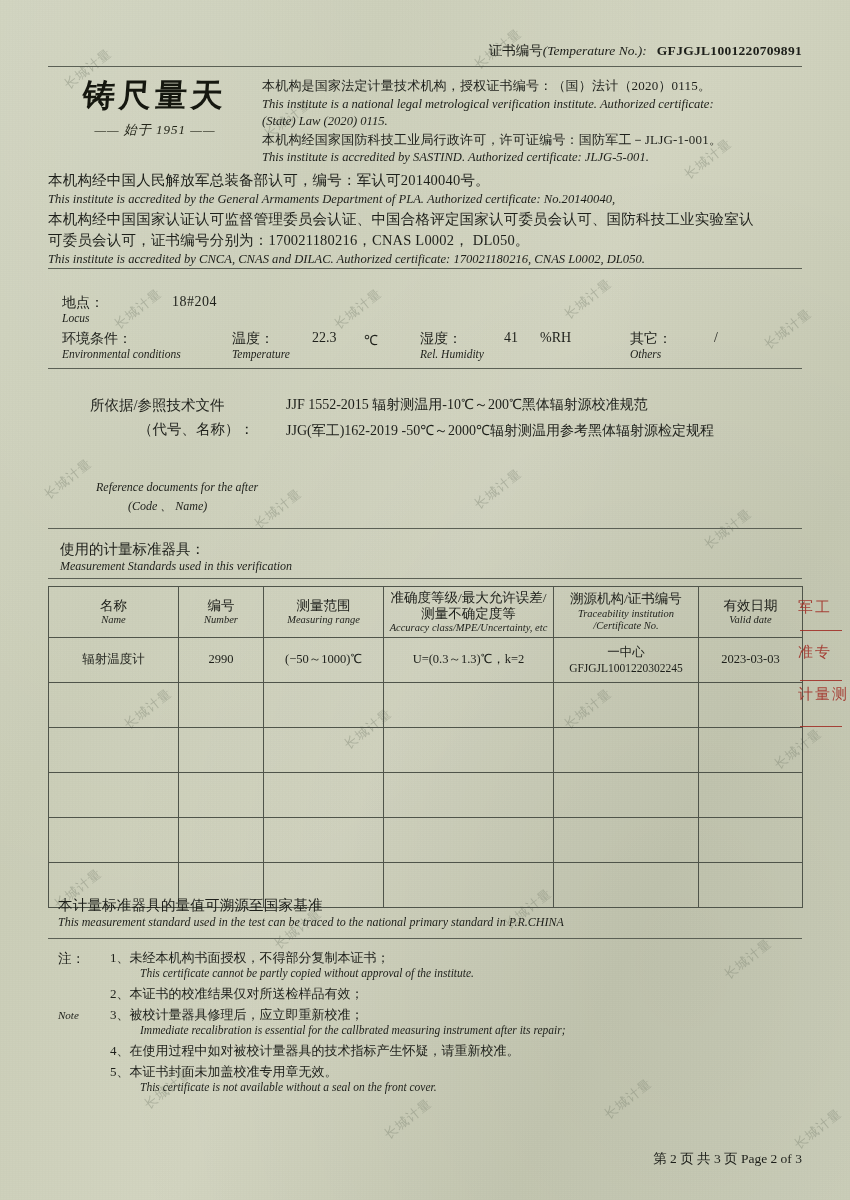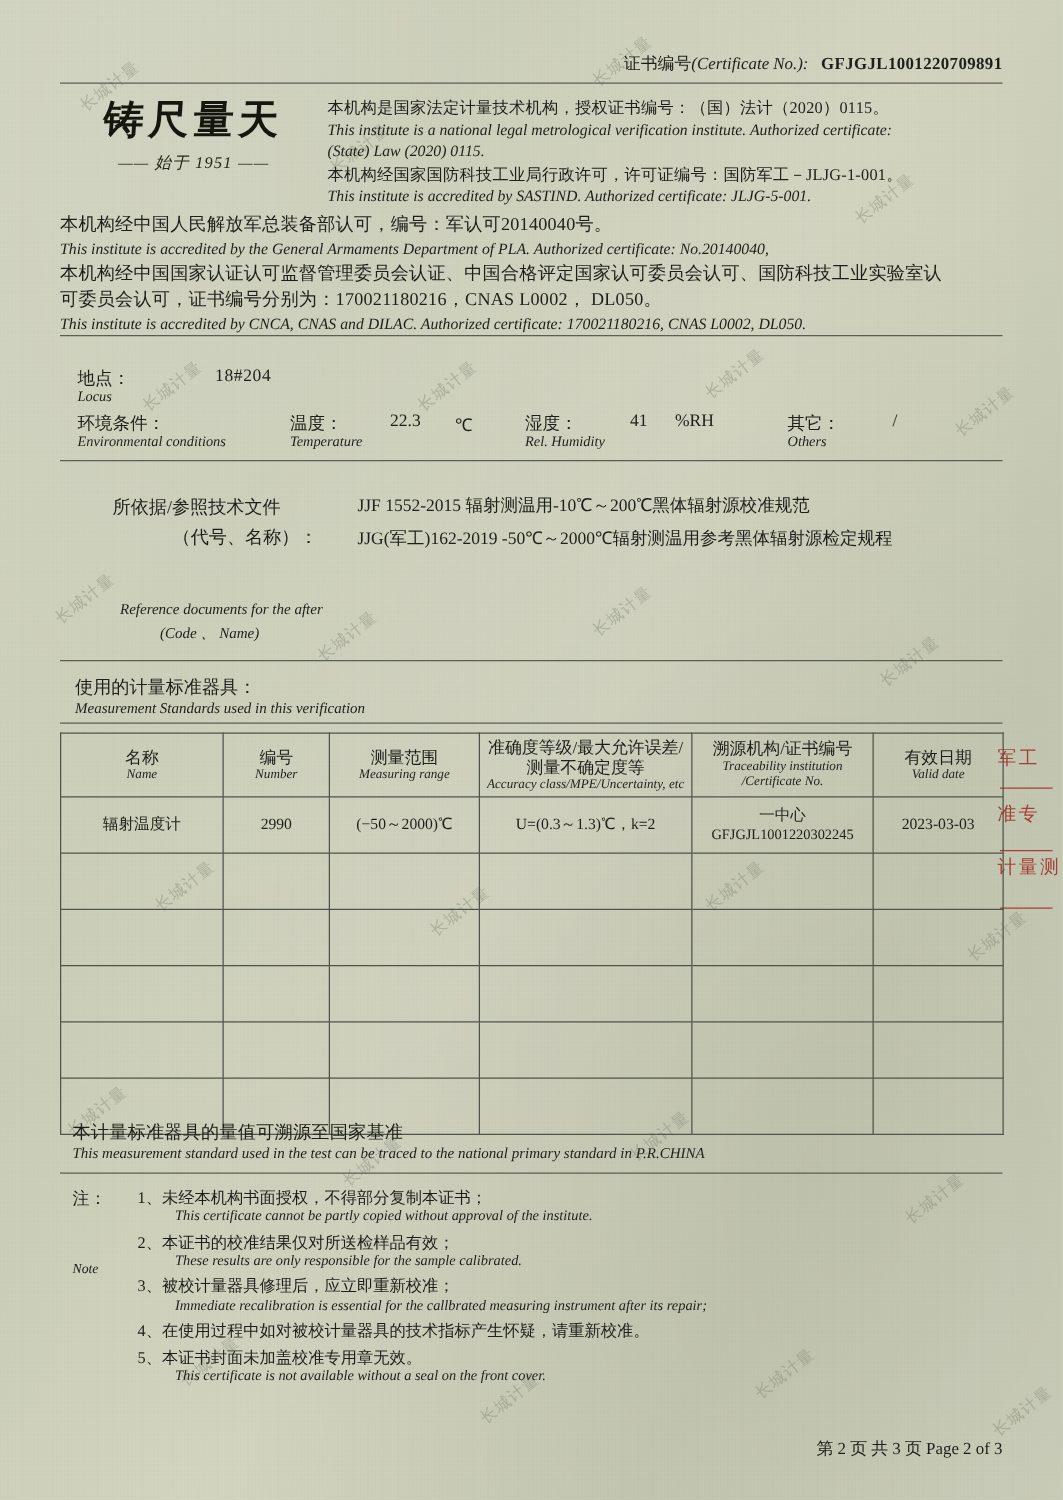--- a/index.html
+++ b/index.html
@@ -281,21 +281,21 @@
   <div class="wm" style="left:500px; top:900px;">长城计量</div>
   <div class="wm" style="left:720px; top:950px;">长城计量</div>
   <div class="wm" style="left:140px; top:1080px;">长城计量</div>
   <div class="wm" style="left:380px; top:1110px;">长城计量</div>
   <div class="wm" style="left:600px; top:1090px;">长城计量</div>
   <div class="wm" style="left:790px; top:1120px;">长城计量</div>
 
   <div class="content">
 
     <div class="cert-no-row">
-      <span class="cn">证书编号</span><span class="en">(Certificate No.):</span><span class="val">GFJGJL1001220709891</span>
+      <span class="cn">证书编号</span><span class="en">(Temperature No.):</span><span class="val">GFJGJL1001220709891</span>
     </div>
 
     <div class="rule" id="rule-top"></div>
 
     <div class="logo-box">
       <div class="logo-cn">铸尺量天</div>
       <div class="logo-sub">—— 始于 1951 ——</div>
     </div>
 
     <div class="intro">
@@ -410,21 +410,21 @@
           <th>
             <span class="h-cn">有效日期</span>
             <span class="h-en">Valid date</span>
           </th>
         </tr>
       </thead>
       <tbody>
         <tr>
           <td class="c">辐射温度计</td>
           <td class="c">2990</td>
-          <td class="c">(−50～2000)℃</td>
+          <td class="c">(−50～1000)℃</td>
           <td class="c">U=(0.3～1.3)℃，k=2</td>
           <td>
             <div class="c">一中心</div>
             <div class="c small">GFJGJL1001220302245</div>
           </td>
           <td class="c">2023-03-03</td>
         </tr>
         <tr>
           <td class="c"></td>
           <td class="c"></td>
@@ -489,21 +489,20 @@
         <div class="cn">注：</div>
         <div class="en">Note</div>
       </div>
       <ol>
         <li>
           <div class="n-cn">1、未经本机构书面授权，不得部分复制本证书；</div>
           <span class="n-en">This certificate cannot be partly copied without approval of the institute.</span>
         </li>
         <li>
           <div class="n-cn">2、本证书的校准结果仅对所送检样品有效；</div>
-          <span class="n-en">These results are only responsible for the sample calibrated.</span>
         </li>
         <li>
           <div class="n-cn">3、被校计量器具修理后，应立即重新校准；</div>
           <span class="n-en">Immediate recalibration is essential for the callbrated measuring instrument after its repair;</span>
         </li>
         <li>
           <div class="n-cn">4、在使用过程中如对被校计量器具的技术指标产生怀疑，请重新校准。</div>
         </li>
         <li>
           <div class="n-cn">5、本证书封面未加盖校准专用章无效。</div>

